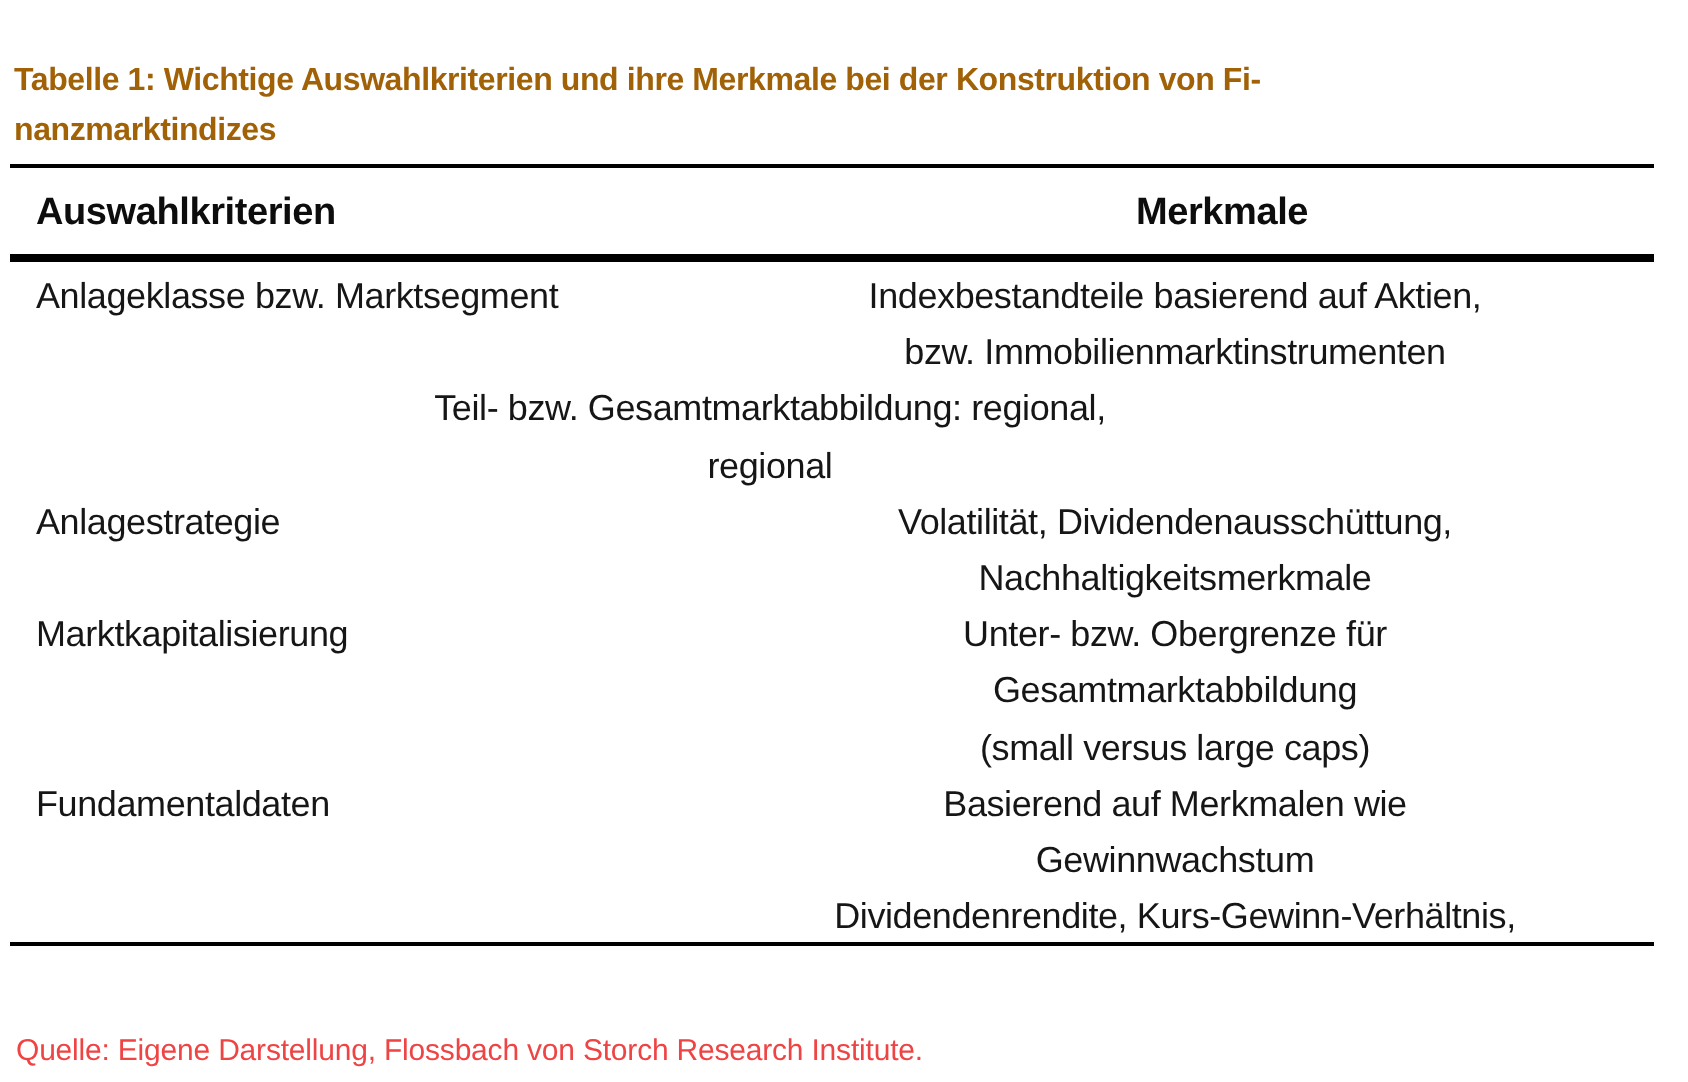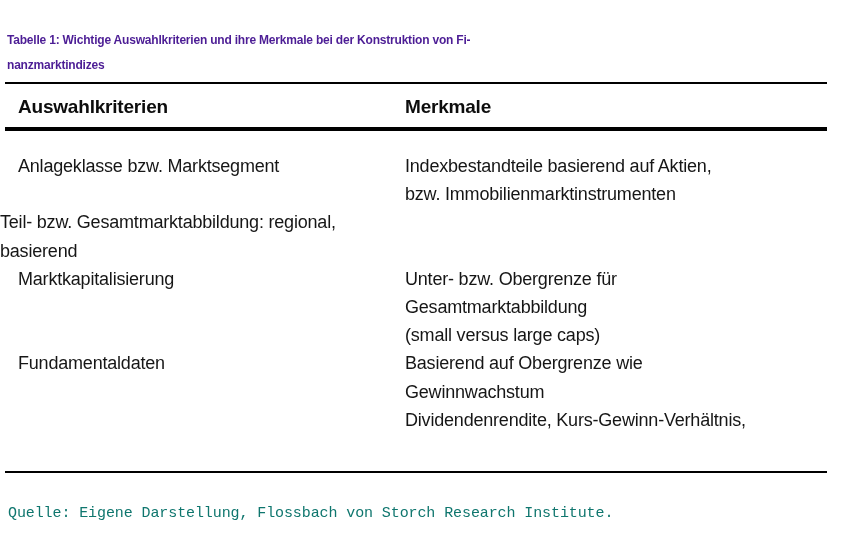--- a/index.html
+++ b/index.html
@@ -10,25 +10,25 @@
     background: #ffffff;
     font-family: "Liberation Sans", sans-serif;
     color: #161616;
     overflow: hidden;
   }
   .caption {
     position: absolute;
     left: 7px;
     top: 28px;
     width: 800px;
-    font-size: 12px;
+    font-size: 16px;
     font-weight: 700;
     letter-spacing: -0.2px;
     line-height: 25px;
-    color: #4c1d95;
+    color: #a16207;
   }
   .rule {
     position: absolute;
     left: 5px;
     width: 822px;
     background: #000000;
   }
   .rule.thin  { height: 2px; }
   .rule.thick { height: 4px; }
   .header-row {
@@ -41,49 +41,47 @@
     font-weight: 700;
     letter-spacing: -0.3px;
     line-height: 26px;
     color: #0d0d0d;
   }
   .tbody {
     position: absolute;
     left: 0;
     top: 134px;
     width: 781px;
-    margin-top: 18px;
   }
   .row { display: flex; align-items: flex-start; }
   .cell-criterion {
     box-sizing: border-box;
     width: 405px;
     padding-left: 18px;
     flex: 0 0 405px;
   }
   .header-row .cell-criterion { padding-left: 18px; }
-  .cell-merkmale { flex: 1 1 auto; padding-right: 11px; }
+  .cell-merkmale { flex: 1 1 auto; padding-right: 11px; text-align: center; }
   .tbody, .cell-criterion, .cell-merkmale {
     font-size: 18px;
     letter-spacing: -0.2px;
     line-height: 28.2px;
   }
   .header-row .cell-criterion, .header-row .cell-merkmale {
     font-size: 19px;
     line-height: 26px;
   }
   .source {
     position: absolute;
     left: 8px;
-    top: 504px;
+    top: 516px;
     font-size: 15px;
     letter-spacing: -0.1px;
     line-height: 20px;
-    color: #0f766e;
-    font-family: Liberation Mono, monospace;
+    color: #ef4444;
   }
 </style>
 </head>
 <body>
 
 <div class="page">
 
   <div class="caption">
     <div>Tabelle 1: Wichtige Auswahlkriterien und ihre Merkmale bei der Konstruktion von Fi-</div>
     <div>nanzmarktindizes</div>
@@ -104,37 +102,44 @@
       <div class="cell-criterion">Anlageklasse bzw. Marktsegment</div>
       <div class="cell-merkmale">
         <div>Indexbestandteile basierend auf Aktien,</div>
         <div>bzw. Immobilienmarktinstrumenten</div>
       </div>
     </div>
 
     <div class="row">
       <div class="cell-merkmale">
         <div>Teil- bzw. Gesamtmarktabbildung: regional,</div>
-        <div>basierend</div>
+        <div>regional</div>
       </div>
     </div>
 
+    <div class="row">
+      <div class="cell-criterion">Anlagestrategie</div>
+      <div class="cell-merkmale">
+        <div>Volatilität, Dividendenausschüttung,</div>
+        <div>Nachhaltigkeitsmerkmale</div>
+      </div>
+    </div>
 
     <div class="row">
       <div class="cell-criterion">Marktkapitalisierung</div>
       <div class="cell-merkmale">
         <div>Unter- bzw. Obergrenze für Gesamtmarktabbildung</div>
         <div>(small versus large caps)</div>
       </div>
     </div>
 
     <div class="row">
       <div class="cell-criterion">Fundamentaldaten</div>
       <div class="cell-merkmale">
-        <div>Basierend auf Obergrenze wie</div>
+        <div>Basierend auf Merkmalen wie</div>
         <div>Gewinnwachstum</div>
         <div>Dividendenrendite, Kurs-Gewinn-Verhältnis,</div>
       </div>
     </div>
 
   </div>
 
   <div class="rule thin" style="top:471px"></div>
 
   <div class="source">Quelle: Eigene Darstellung, Flossbach von Storch Research Institute.</div>

